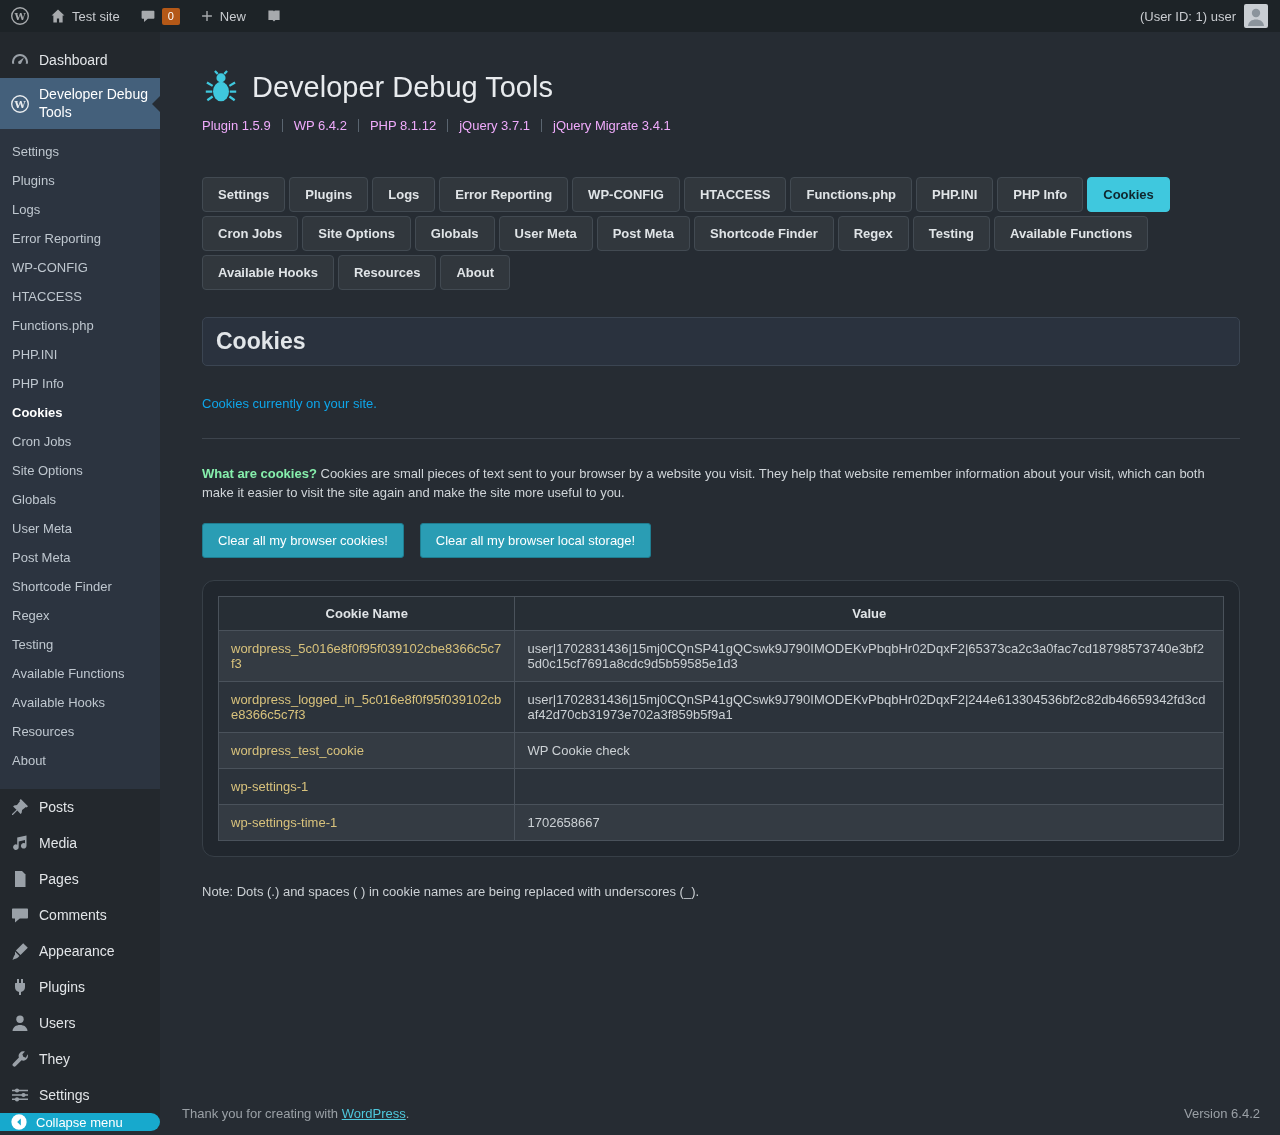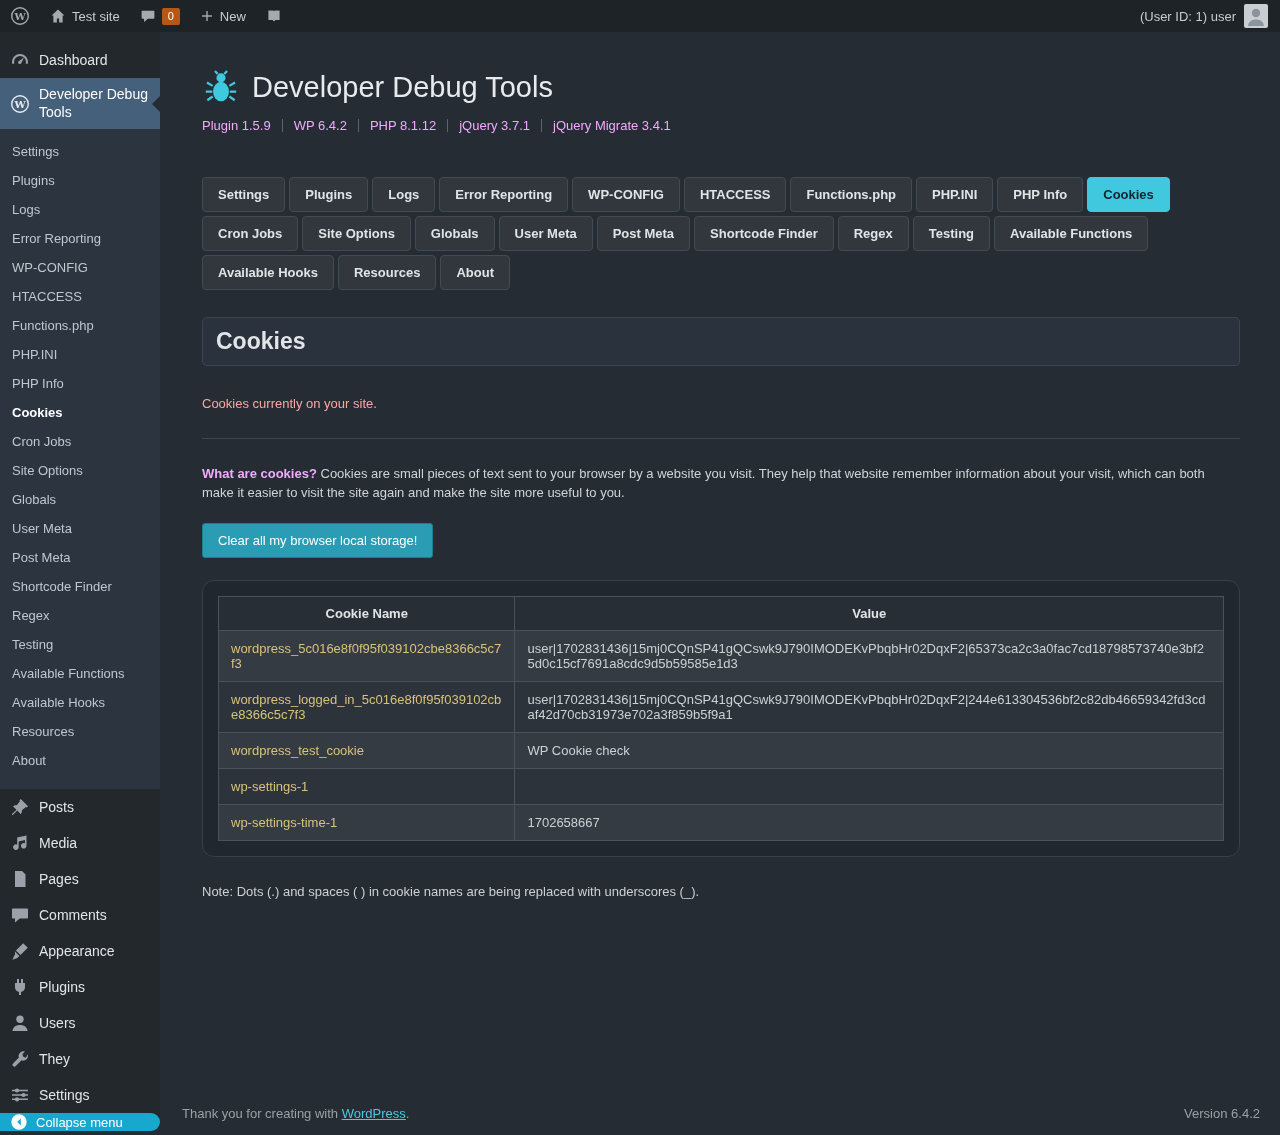--- a/index.html
+++ b/index.html
@@ -38,24 +38,24 @@
   .head-row{display:flex;align-items:center;gap:12px}
   .page-title{font-size:29px;font-weight:400;color:#e8ebee}
   .bug{color:var(--accent)}
   .meta{margin-top:12px;display:flex;align-items:center;color:#f0abfc}
   .meta .sep{width:1px;height:13px;background:#5a6570;margin:0 11px}
   .tabs{margin-top:44px;display:flex;flex-wrap:wrap;gap:4px}
   .tab{font-size:13px;font-weight:bold;color:#e0e4e7;background:#31373d;border:1px solid #424a52;border-radius:4px;padding:9px 15px;cursor:pointer}
   .tab.active{background:var(--accent);border-color:var(--accent);color:var(--accent_text)}
   .section-panel{margin-top:27px;background:#2a323e;border:1px solid #3b4552;border-radius:5px;padding:10px 13px}
   .section-title{font-size:23px;font-weight:bold;color:#e2e6e9}
-  .subtitle{margin-top:30px;color:#fca5a5}
+  .subtitle{margin-top:30px;color:#0ea5e9}
   .rule{margin-top:27px;border:0;border-top:1px solid #3d444d;height:0}
   .info{margin-top:26px;line-height:1.45;color:#cfd4d8;max-width:1030px}
-  .info strong{color:#f0abfc}
+  .info strong{color:#86efac}
   .btn-row{margin-top:20px;display:flex;gap:16px}
   .btn{font-size:13px;color:#fff;background:var(--button);border:1px solid #1f7d90;border-radius:3px;padding:9px 15px;cursor:pointer}
   .table-panel{margin-top:22px;background:#21272e;border:1px solid #373f47;border-radius:12px;padding:15px}
   table{width:100%;border-collapse:collapse;font-size:13px}
   th,td{border:1px solid #4a525b;padding:10px 12px;vertical-align:top;text-align:left}
   th{background:#272e35;text-align:center;font-weight:bold;color:#e0e4e7;padding:9px}
   .cname{color:var(--cookie_name);width:29.5%;word-break:break-all}
   .cval{color:#ccd1d5;word-break:break-all}
   tbody tr:nth-child(odd) td{background:#343b43}
   tbody tr:nth-child(even) td{background:#2c333b}
@@ -315,20 +315,21 @@
       <h2 class="section-title">Cookies</h2>
     </div>
 
     <p class="subtitle">Cookies currently on your site.</p>
 
     <hr class="rule">
 
     <p class="info"><strong>What are cookies?</strong> <span>Cookies are small pieces of text sent to your browser by a website you visit. They help that website remember information about your visit, which can both make it easier to visit the site again and make the site more useful to you.</span></p>
 
     <div class="btn-row">
+      <button class="btn">Clear all my browser cookies!</button>
       <button class="btn">Clear all my browser local storage!</button>
     </div>
 
     <div class="table-panel">
       <table>
         <thead>
           <tr>
             <th>Cookie Name</th>
             <th>Value</th>
           </tr>

